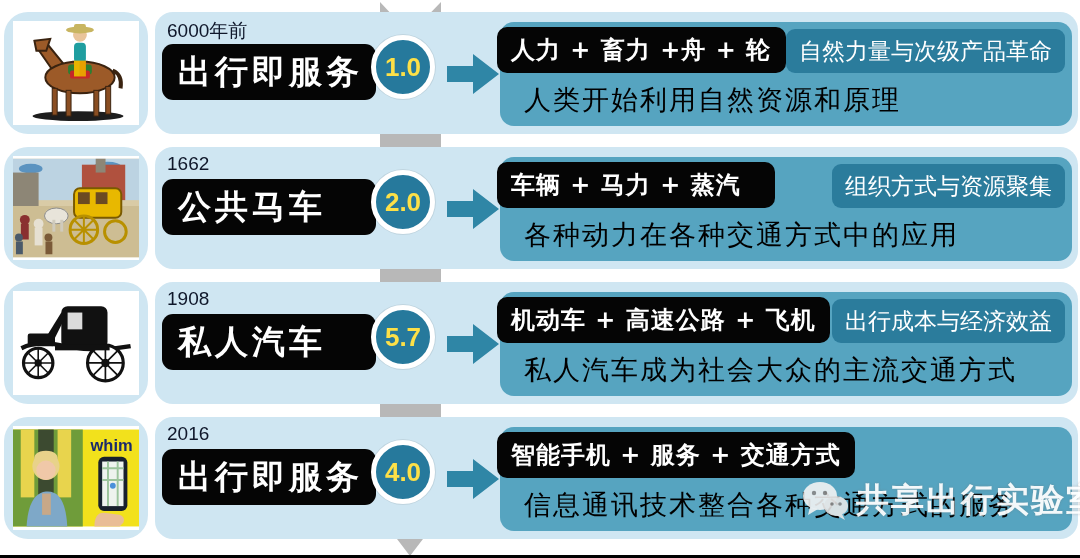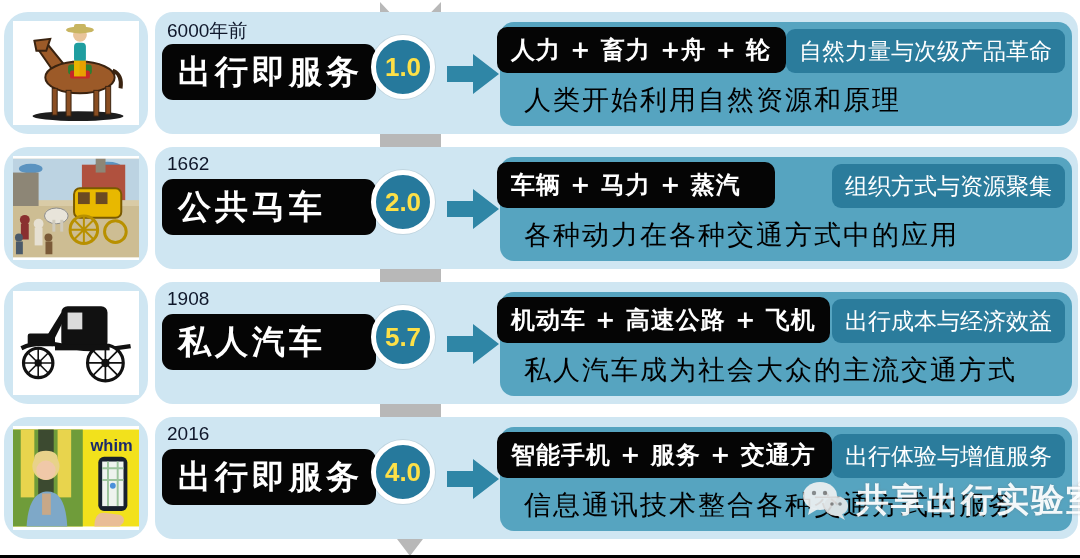--- a/index.html
+++ b/index.html
@@ -212,21 +212,20 @@
   <div class="row-rect" style="top:417px">
     <div class="year-label">2016</div>
     <div class="name-banner">出行即服务</div>
     <div class="ver-circle">4.0</div>
     <svg class="right-arrow" width="52" height="40" viewBox="0 0 52 40">
       <polygon points="0,12 26,12 26,0 52,20 26,40 26,28 0,28" fill="#2f86a6"></polygon>
     </svg>
     <div class="content-panel">
       <div class="panel-top">
         <div class="comp-banner">智能手机 + 服务 + 交通方式</div>
-        <div class="feature-badge">出行体验与增值服务</div>
       </div>
       <div class="stage-desc">信息通讯技术整合各种交通方式的服务</div>
     </div>
   </div>
 
   <div class="watermark">
     <svg width="50" height="42" viewBox="0 0 50 42">
       <ellipse cx="20" cy="16" rx="17" ry="14" fill="#f4f4f4" opacity="0.95"></ellipse>
       <polygon points="10,27 8,35 18,29" fill="#f4f4f4" opacity="0.95"></polygon>
       <circle cx="14" cy="13" r="2.2" fill="#8a8a8a"></circle>

